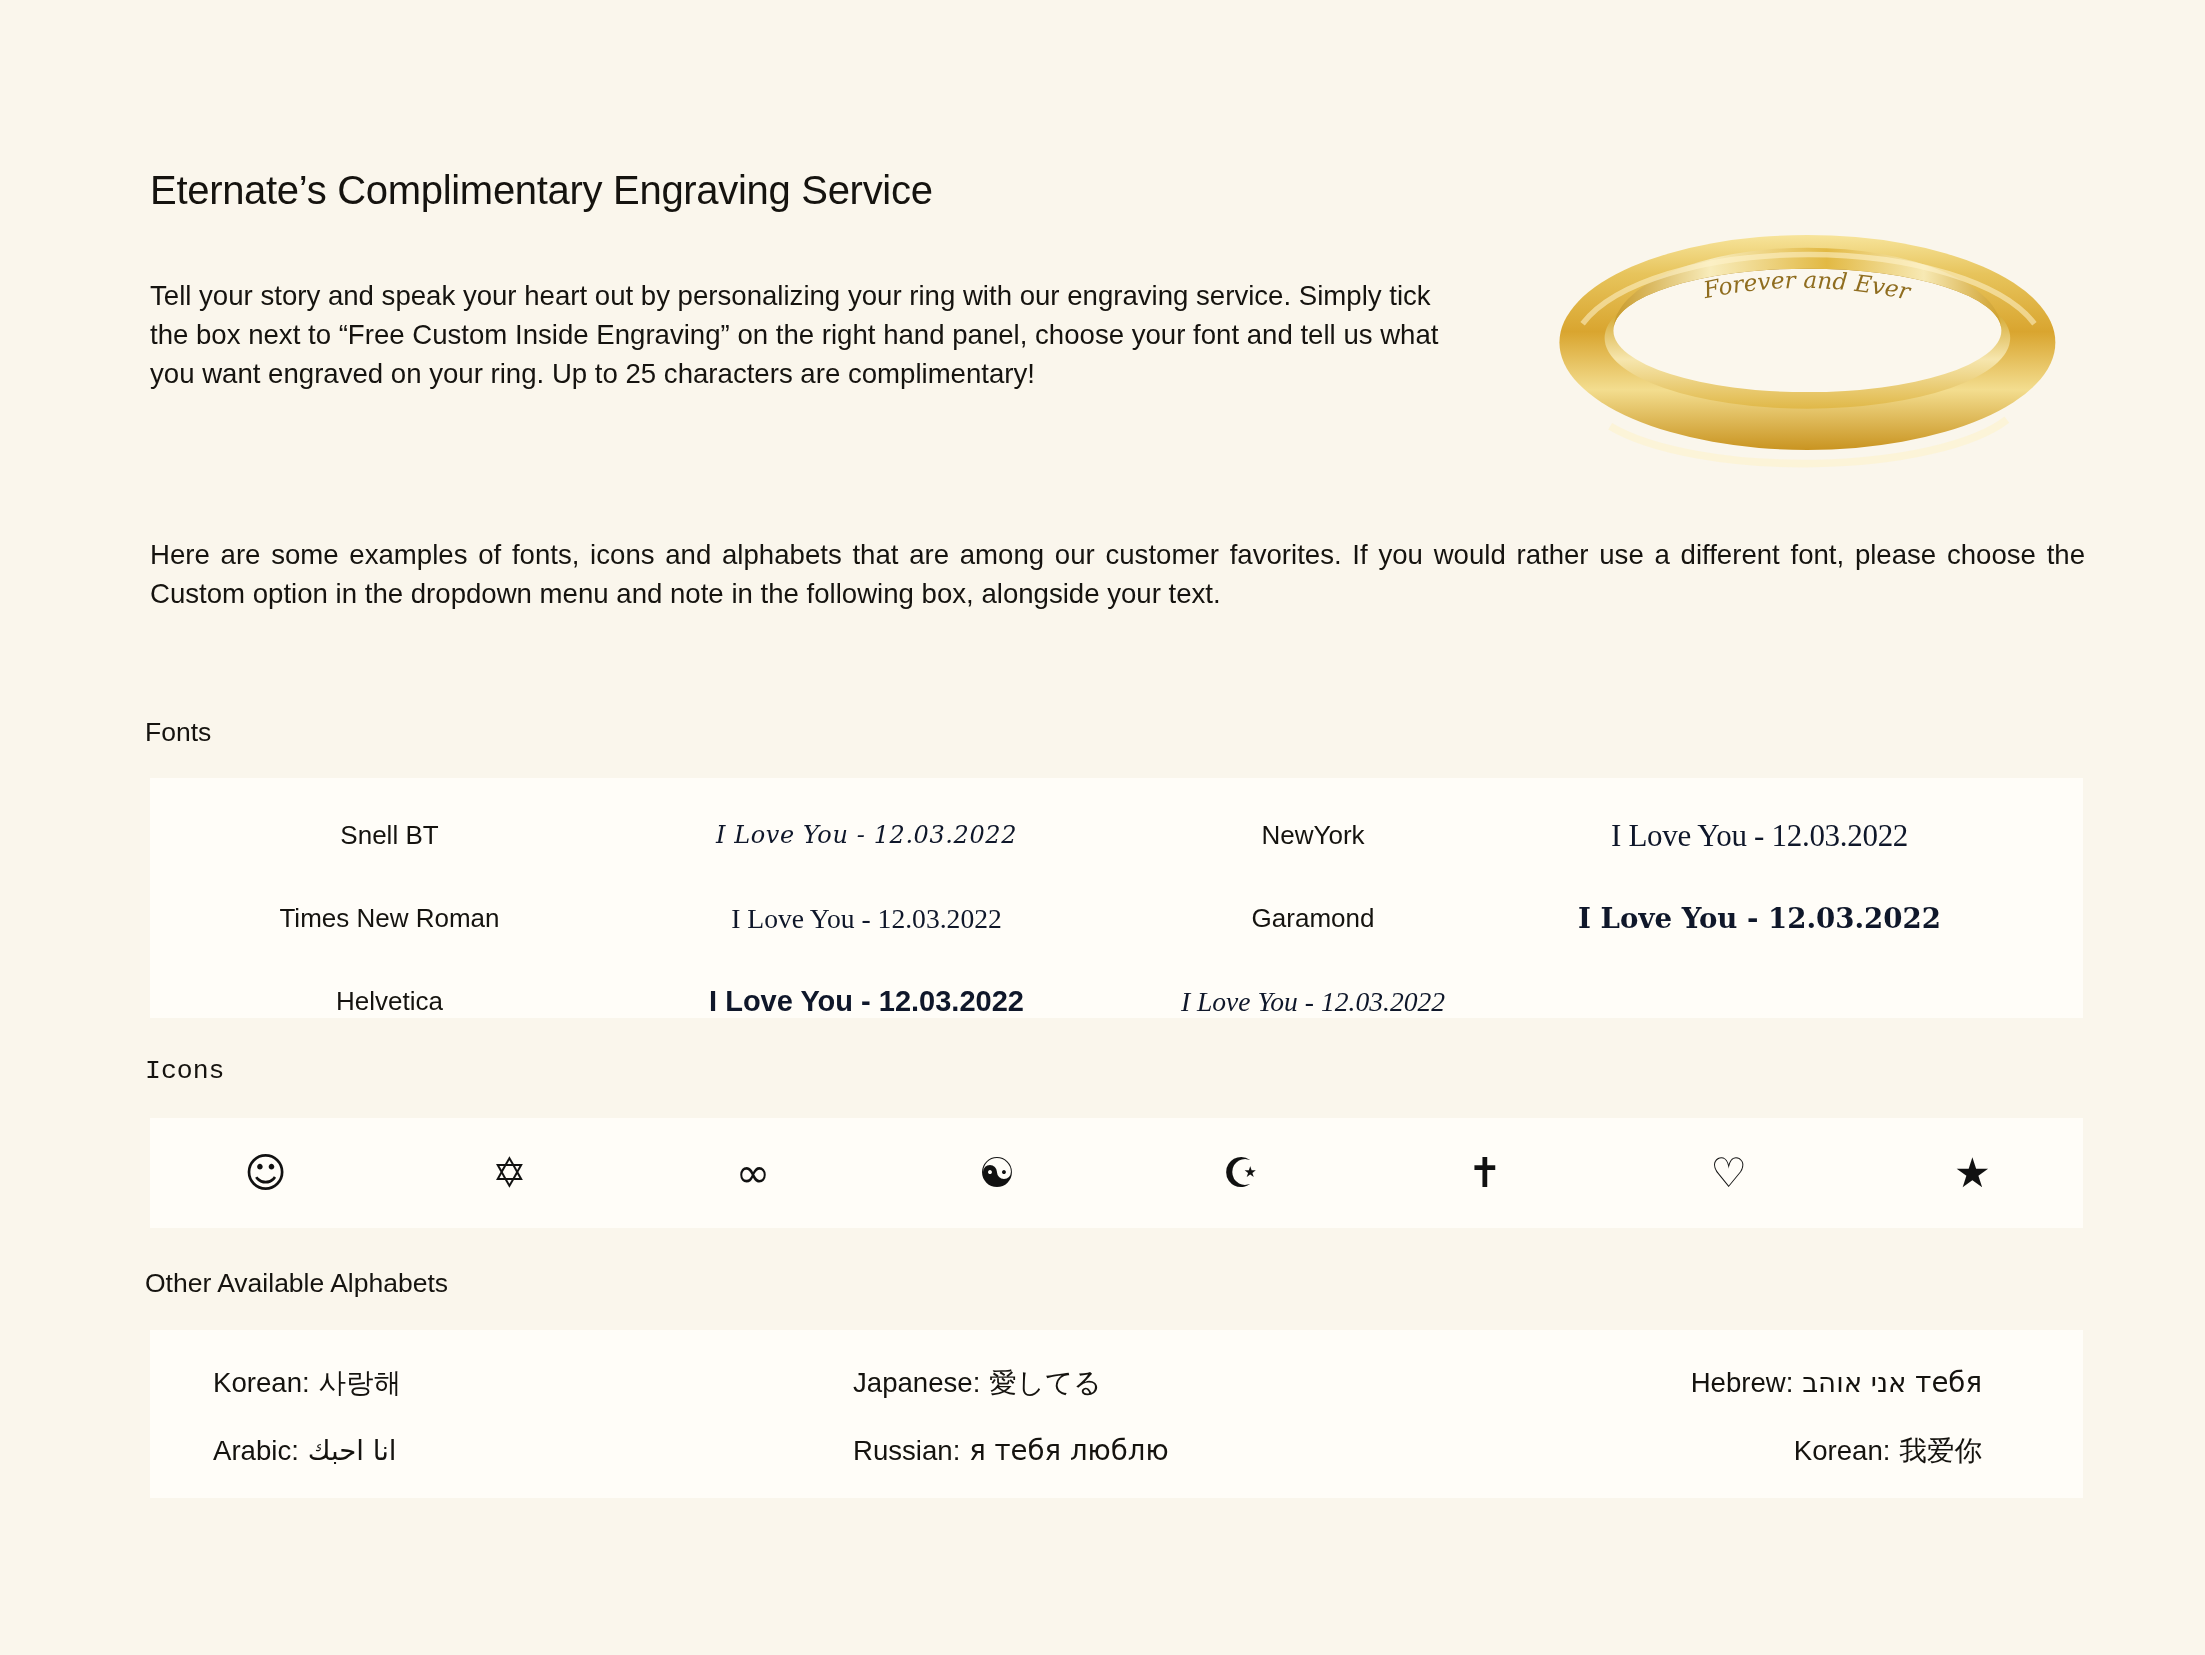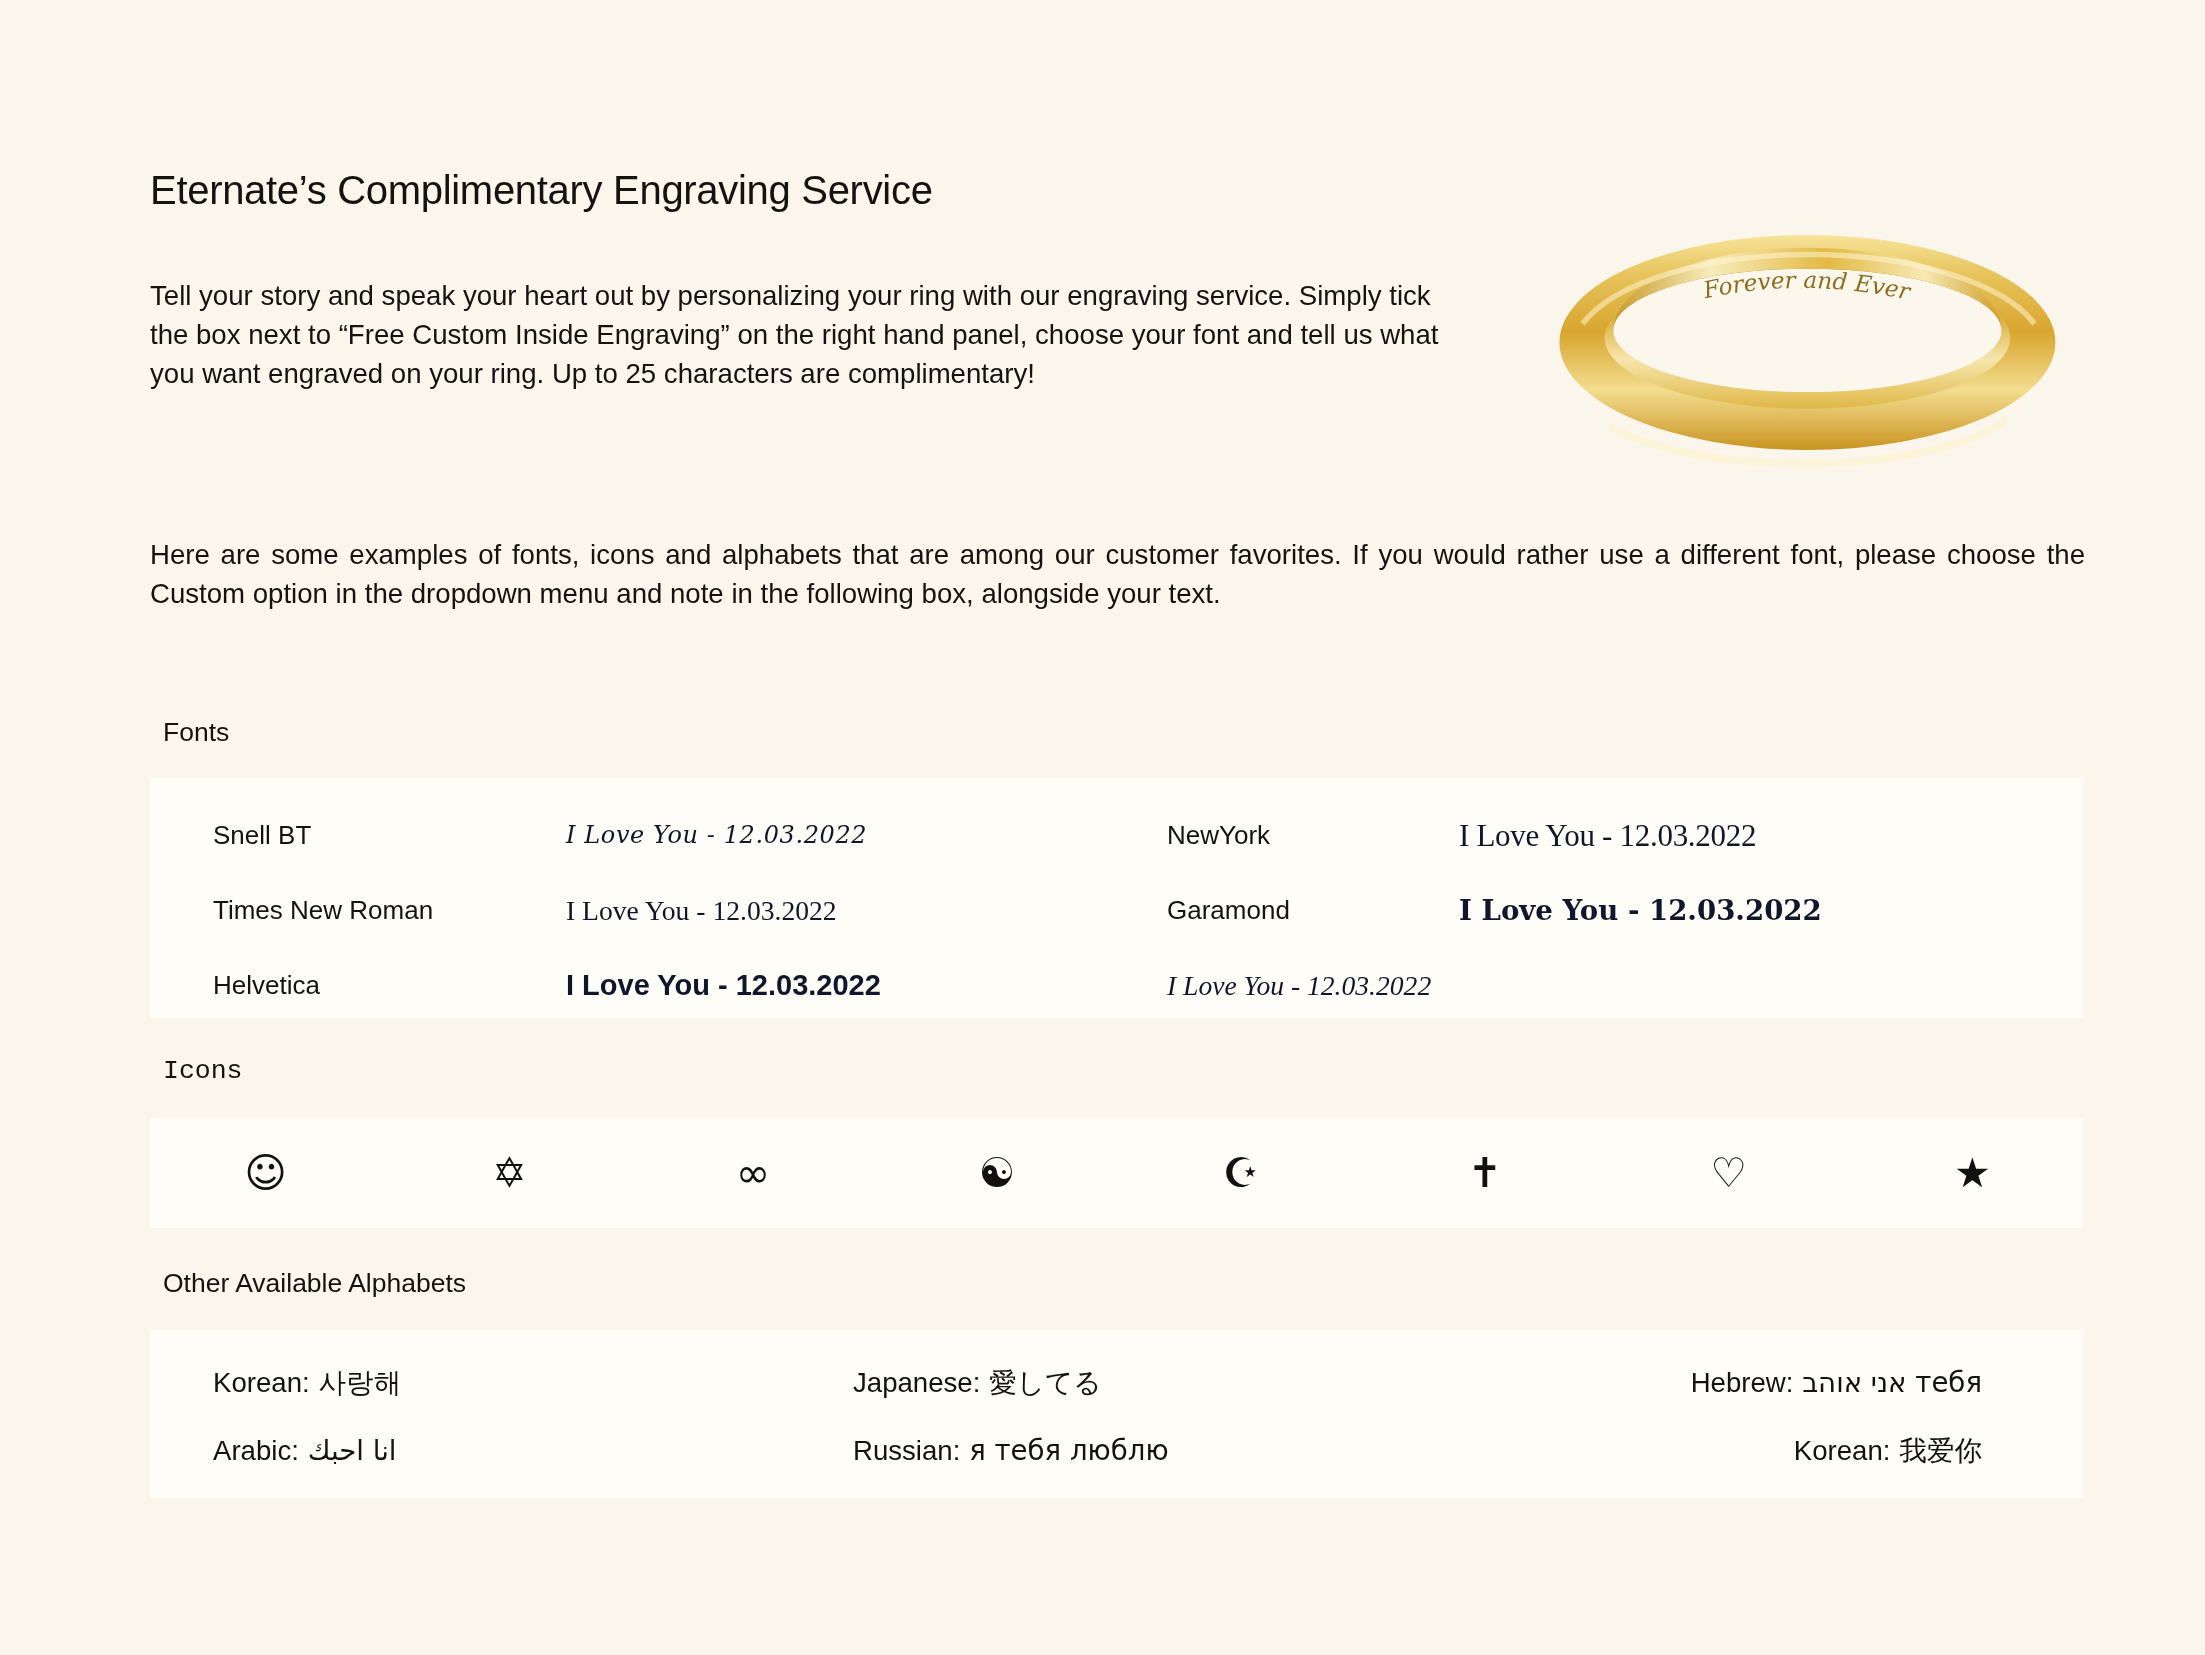--- a/index.html
+++ b/index.html
@@ -61,21 +61,21 @@
     left: 1544px;
     top: 210px;
     width: 529px;
     height: 265px;
   }
   .ring-wrap svg { display: block; }
 
   
   .section-label {
     position: absolute;
-    left: 163px;
+    left: 145px;
     font-size: 26.5px;
     color: #15130f;
   }
   .label-fonts { top: 717px; }
   .label-icons { top: 1056px; font-family: Liberation Mono, monospace; }
   .label-alphabets { top: 1268px; }
 
   
   .panel {
     position: absolute;
@@ -100,23 +100,24 @@
     top: 1330px;
     width: 1933px;
     height: 168px;
     padding: 19px 0 0 0;
   }
 
   
   .font-grid {
     display: grid;
     grid-template-columns: 353px 601px 292px 601px;
-    row-gap: 0px;
+    row-gap: 8px;
     padding-left: 63px;
     box-sizing: border-box;
+    text-align: center;
   }
   .font-name {
     font-size: 26px;
     line-height: 75px;
     color: #15130f;
     white-space: nowrap;
   }
   .font-sample {
     font-size: 26px;
     line-height: 75px;

